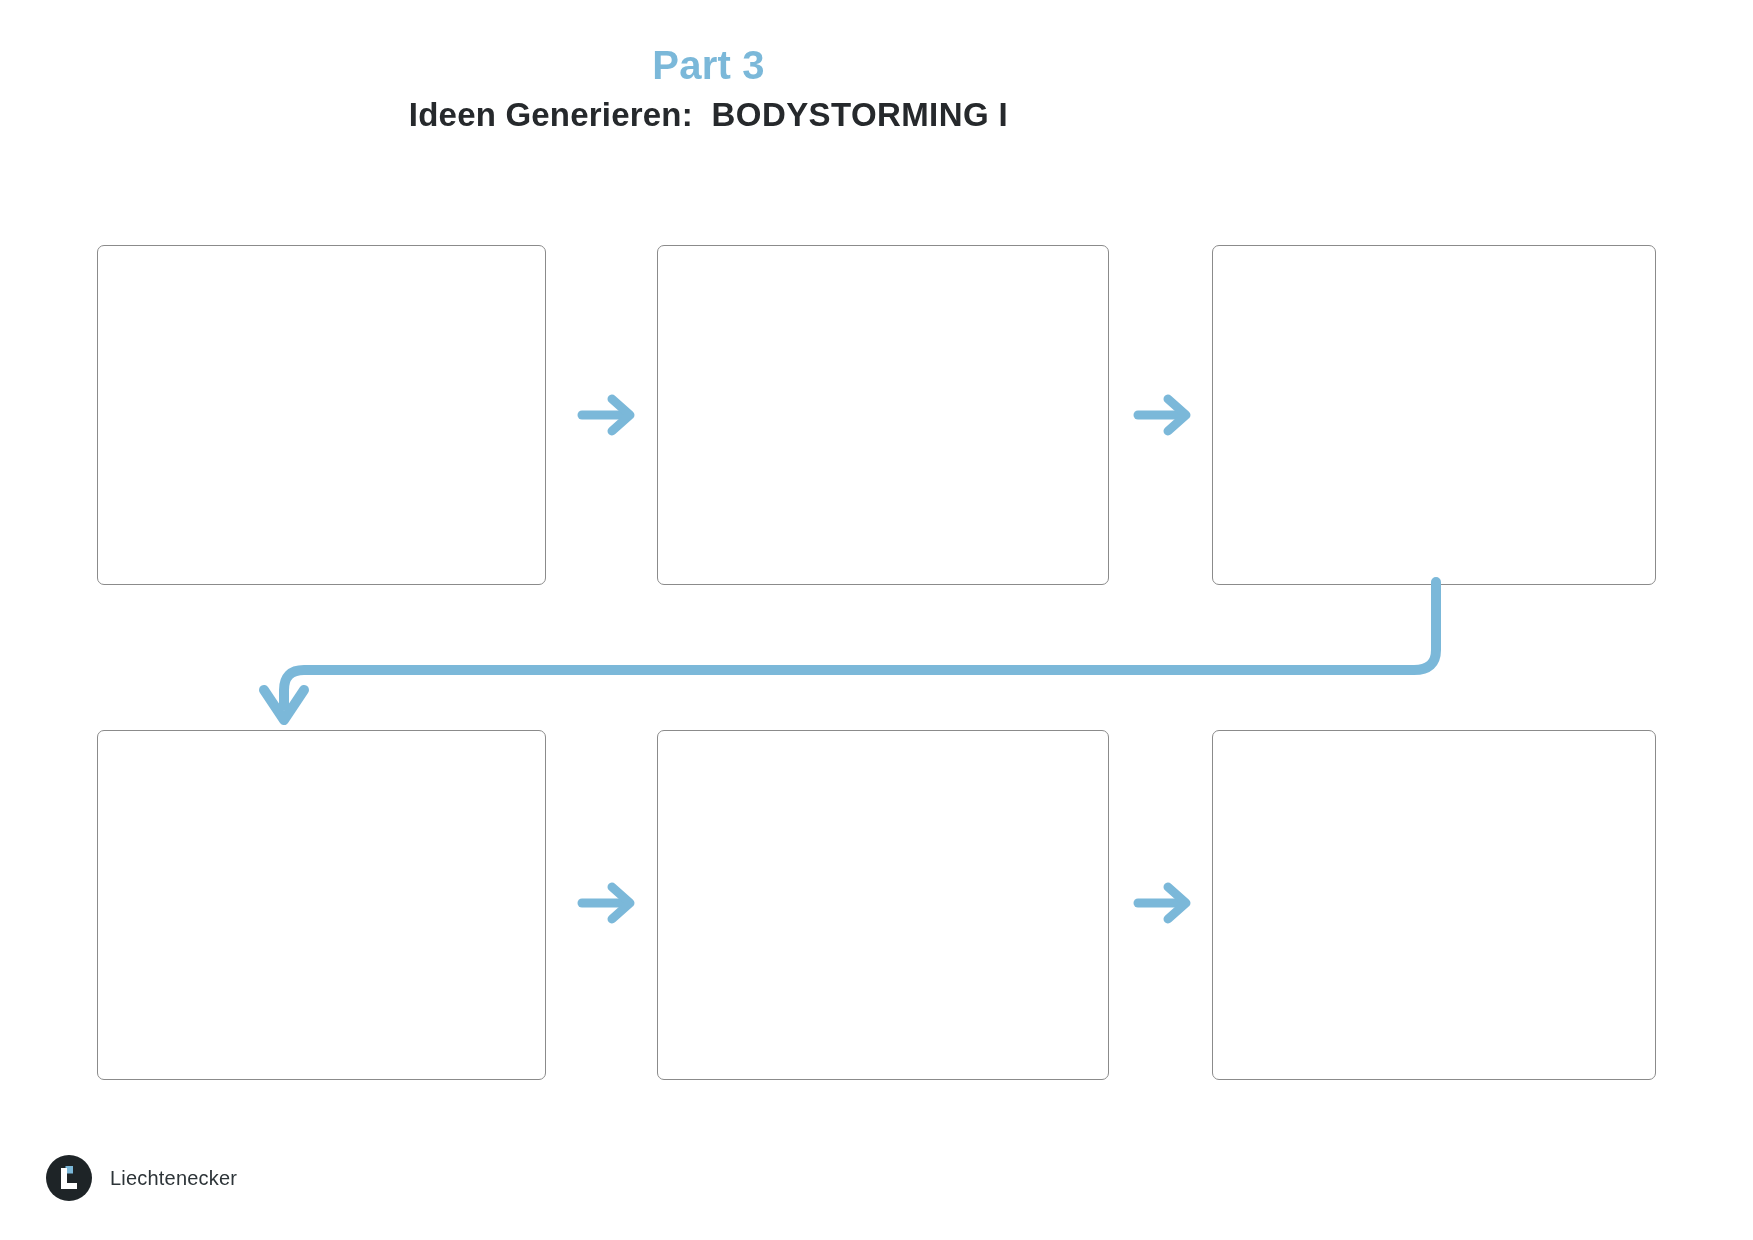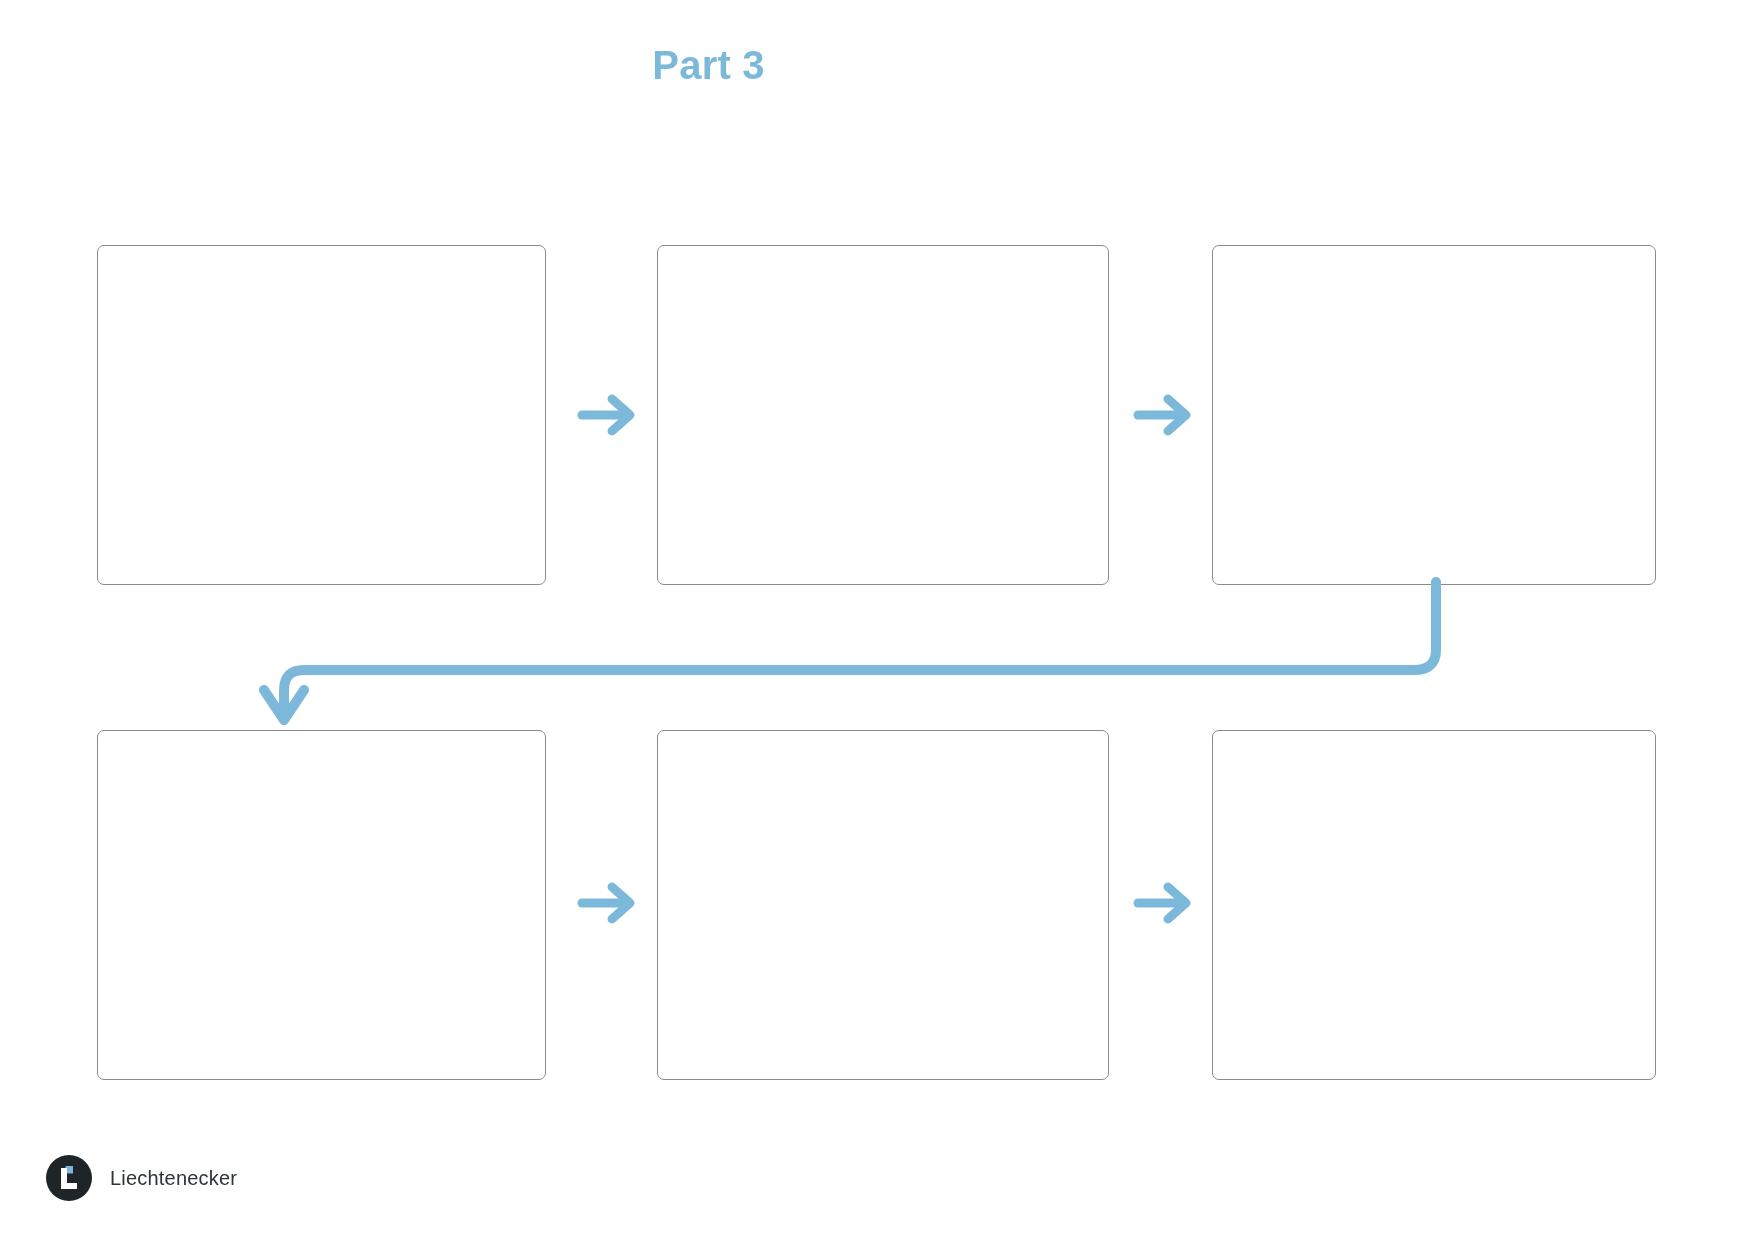--- a/index.html
+++ b/index.html
@@ -137,20 +137,24 @@
     white-space: nowrap;
   }
 </style>
 </head>
 <body>
 
 <div id="page">
 
   <div class="header">
     <div class="part-label">Part 3</div>
+    <div class="subtitle">
+      <span class="lead">Ideen Generieren:</span>
+      <span>&nbsp;</span><span class="caps">BODYSTORMING I</span>
+    </div>
   </div>
 
   <div class="board">
 
     <div class="box r1 c1"></div>
     <div class="box r1 c2"></div>
     <div class="box r1 c3"></div>
 
     <div class="box r2 c1"></div>
     <div class="box r2 c2"></div>

